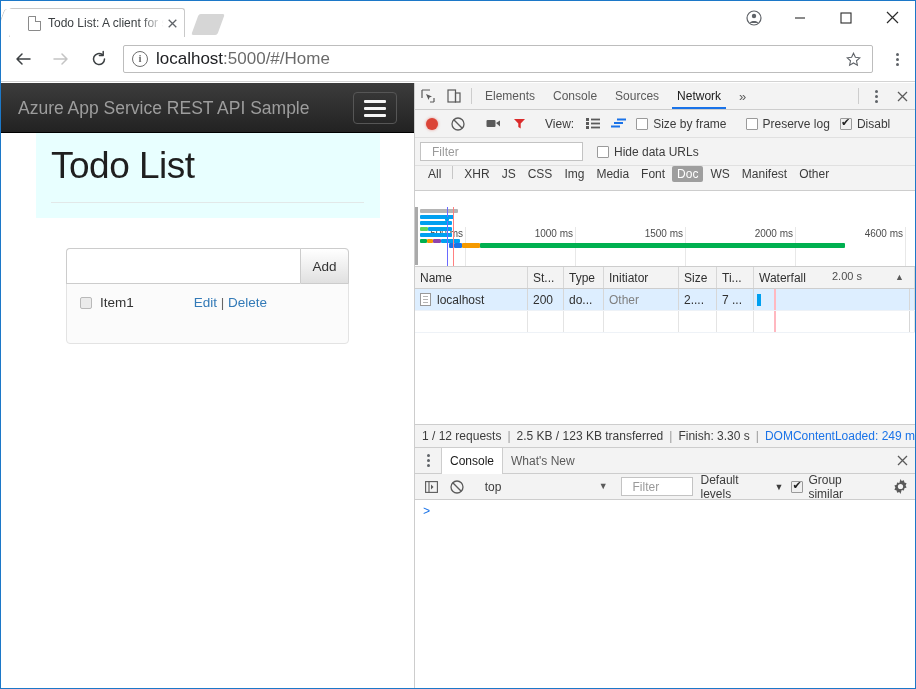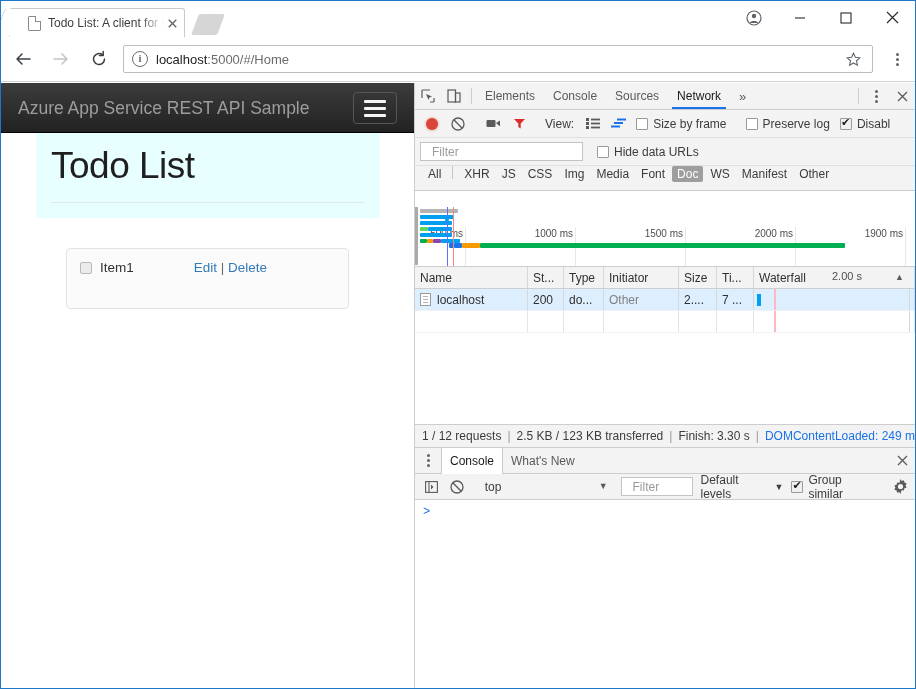--- a/index.html
+++ b/index.html
@@ -108,21 +108,21 @@
     background: #fff; display: flex; align-items: center;
     padding: 0 8px;
   }
   .omni-info {
     width: 16px; height: 16px; border-radius: 50%;
     border: 1.4px solid #6e6e6e; color: #6e6e6e;
     font-size: 11px; font-weight: bold; line-height: 13px;
     text-align: center; flex: 0 0 16px; margin-right: 8px;
     font-family: "Liberation Serif", serif;
   }
-  .omni-url { font-size: 13px; color: #202124; white-space: nowrap; }
+  .omni-url { font-size: 17px; color: #202124; white-space: nowrap; }
   .omni-url .dim { color: #6b6b6b; }
   .omni-star {
     width: 22px; height: 22px; margin-left: auto;
     display:flex; align-items:center; justify-content:center; color:#5f6368;
   }
   .nav-menu {
     width: 28px; height: 32px; display:flex; align-items:center;
     justify-content:center; color:#5f6368; margin-right: 4px;
   }
   .dot3 { display:flex; flex-direction:column; gap:2px; }
@@ -444,20 +444,24 @@
           <i></i>
           <i></i>
           <i></i>
         </div>
     </div>
     <div class="jumbotron">
       <h1>Todo List</h1>
       <div class="jumbo-rule"></div>
     </div>
     <div class="todo-panel">
+      <div class="input-group">
+        <input class="todo-input" type="text" value="" placeholder="" style="">
+        <button class="add-btn">Add</button>
+      </div>
       <div class="todo-row">
         <span class="todo-check"></span>
         <span class="todo-label">Item1</span>
         <span class="todo-actions"><a href="#">Edit</a> <span>|</span> <a href="#">Delete</a></span>
       </div>
       <div class="todo-spacer"></div>
     </div>
   </div>
 
   <div class="devtools">
@@ -583,21 +587,21 @@
       <div class="ov-tick" style="left:160px;">
           <span>1000 ms</span>
         </div>
       <div class="ov-tick" style="left:270px;">
           <span>1500 ms</span>
         </div>
       <div class="ov-tick" style="left:380px;">
           <span>2000 ms</span>
         </div>
       <div class="ov-tick" style="left:490px;">
-          <span>1900 ms</span>
+          <span>4600 ms</span>
         </div>
 
       <div style="position:absolute;left:0;top:16px;width:3px;height:58px;background:#aaa;"></div>
 
       <div class="ov-bar" style="left:5px;top:18px;width:38px;background:#b4b4b4;"></div>
       <div class="ov-bar" style="left:5px;top:24px;width:34px;background:#00a0f0;"></div>
       <div class="ov-bar" style="left:5px;top:30px;width:32px;background:#00a0f0;"></div>
       <div class="ov-bar" style="left:5px;top:36px;width:8px;background:#5cd65c;"></div>
       <div class="ov-bar" style="left:13px;top:36px;width:24px;background:#00a0f0;"></div>
       <div class="ov-bar" style="left:5px;top:42px;width:32px;background:#00a0f0;"></div>

